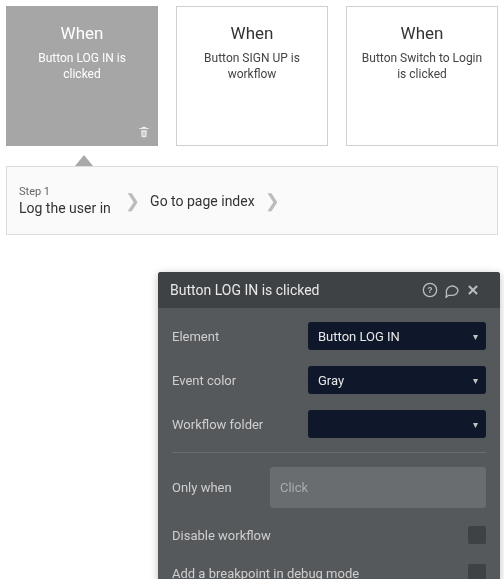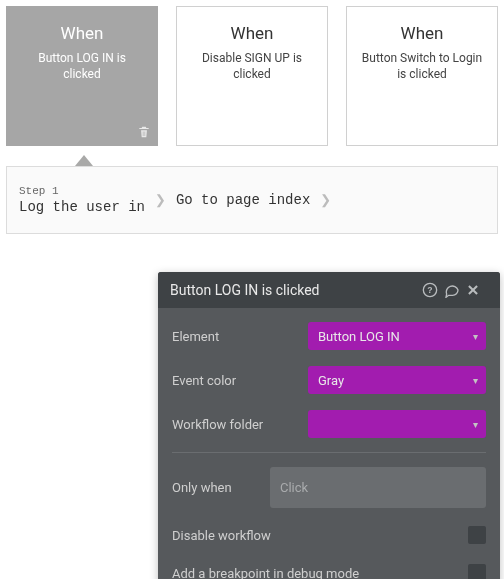--- a/index.html
+++ b/index.html
@@ -68,21 +68,20 @@
 
   
   .steps-bar {
     margin: 20px 6px 0 6px;
     border: 1px solid #dcdcdc;
     background: #fafafa;
     display: flex;
     align-items: center;
     padding: 18px 12px;
     gap: 4px;
-    font-family: Liberation Mono, monospace;
   }
   .step {
     display: flex;
     flex-direction: column;
     font-size: 12px;
     color: #333;
     min-width: 96px;
   }
   .step .step-label { font-size: 11px; color: #666; margin-bottom: 2px; }
   .step .step-text { font-size: 14px; }
@@ -140,21 +139,21 @@
     padding: 8px 14px;
     gap: 18px;
   }
   .row .label {
     width: 118px;
     font-size: 13px;
     color: #cfcfcf;
   }
   .select {
     flex: 1;
-    background: #a21caf;
+    background: #0f172a;
     border-radius: 3px;
     height: 28px;
     display: flex;
     align-items: center;
     padding: 0 10px;
     color: #e8e8e8;
     position: relative;
     cursor: pointer;
   }
   .select .caret {
@@ -203,21 +202,21 @@
     <div class="desc">Button LOG IN is clicked</div>
     <span class="trash">
       <svg width="14" height="14" viewBox="0 0 24 24" fill="currentColor">
           <path d="M9 3h6l1 2h4v2H4V5h4l1-2zm-2 6h10l-1 12H8L7 9zm3 2v8h1v-8h-1zm3 0v8h1v-8h-1z"></path>
         </svg>
     </span>
   </div>
 
   <div class="event-card">
     <div class="when">When</div>
-    <div class="desc">Disable SIGN UP is clicked</div>
+    <div class="desc">Button SIGN UP is workflow</div>
   </div>
 
   <div class="event-card">
     <div class="when">When</div>
     <div class="desc">Button Switch to Login is clicked</div>
   </div>
 </div>
 
 <div class="pointer"></div>
 

